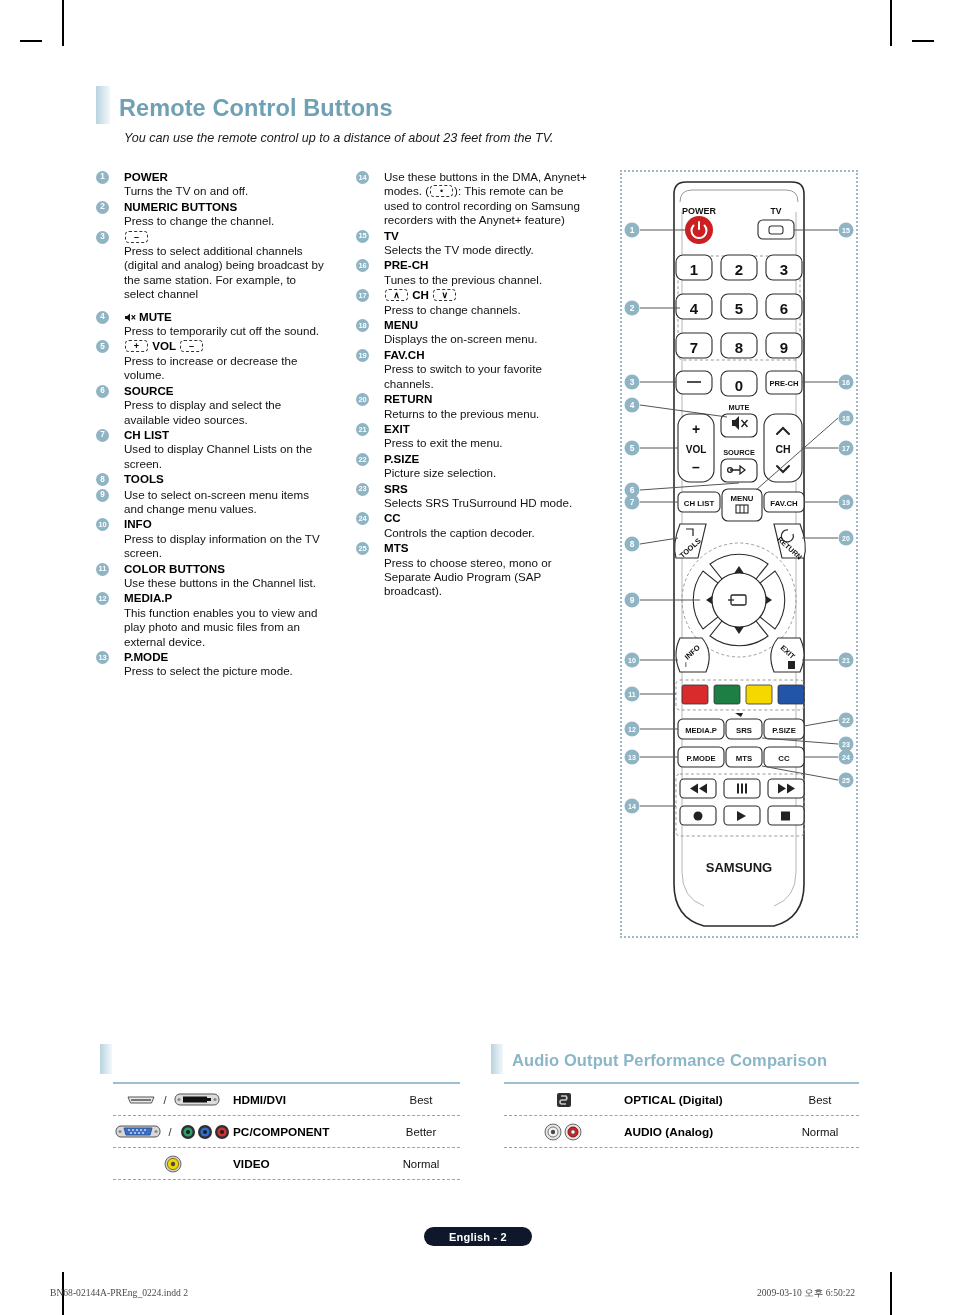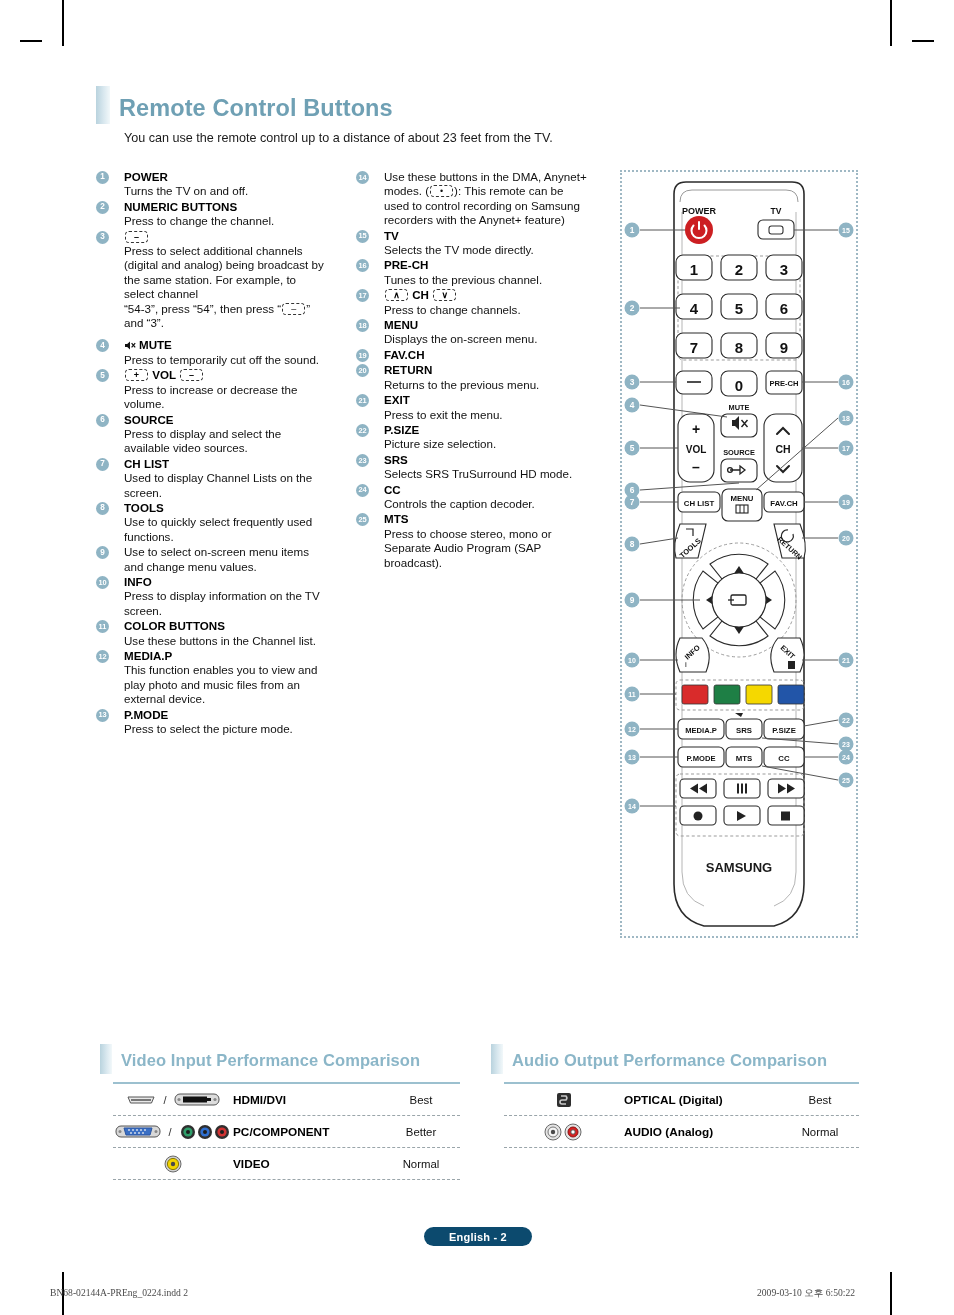--- a/index.html
+++ b/index.html
@@ -21,21 +21,21 @@
   
   .sec-head{position:absolute;display:flex;align-items:flex-end;}
   .sec-bar{width:14px;height:36px;
     background:linear-gradient(90deg,#b9d3de 0%,#d9e8ef 55%,#f2f8fa 100%);}
   .sec-title{font-size:22px;font-weight:bold;color:#7fa9bb;
     letter-spacing:.1px;margin-left:9px;line-height:24px;padding-bottom:4px;}
   #main-title{left:96px;top:86px;justify-content:space-between;}
   #main-title .sec-bar{height:38px;}
   #main-title .sec-title{font-size:23.5px;color:#6fa0b4;}
 
-  .intro{position:absolute;left:124px;top:131px;font-size:12.6px;color:#1a1a1a;}
+  .intro{position:absolute;left:124px;top:131px;font-size:12.6px;color:#1a1a1a;font-style:italic;}
 
   
   .col{position:absolute;font-size:11.6px;color:#111;line-height:14.4px;}
   #col-left{left:96px;top:170px;width:232px;}
   #col-mid{left:356px;top:170px;width:232px;}
 
   .entry{position:relative;padding-left:28px;margin-bottom:1px;}
   .bullet{position:absolute;left:0;top:1px;width:13px;height:13px;border-radius:50%;
     background:#8fb4c4;color:#fff;font-size:8.2px;font-weight:bold;
     display:flex;align-items:center;justify-content:center;line-height:1;
@@ -69,21 +69,21 @@
   .cmp-row{display:flex;align-items:center;height:31px;
     border-bottom:1.4px dashed #9aa5aa;}
   .cmp-row:last-child{border-bottom:1.4px dashed #9aa5aa;}
   .c-icon{width:120px;display:flex;align-items:center;justify-content:center;gap:5px;}
   .c-name{flex:1;text-align:left;font-size:11.8px;font-weight:bold;color:#000;}
   .c-rank{width:78px;text-align:center;font-size:11.4px;color:#111;}
   .slash{font-size:11px;color:#333;margin:0 2px;}
 
   
   #page-badge{position:absolute;left:424px;top:1227px;width:108px;height:19px;
-    background:#0c4a6e;border-radius:10px;color:#fff;font-size:11px;font-weight:bold;
+    background:#0f172a;border-radius:10px;color:#fff;font-size:11px;font-weight:bold;
     display:flex;align-items:center;justify-content:center;letter-spacing:.2px;}
   .foot{position:absolute;font-size:9.6px;color:#4a4a4a;
     font-family:Liberation Serif, serif;}
   #foot-left{left:50px;top:1287px;}
   #foot-right{left:757px;top:1287px;}
 </style>
 </head>
 <body>
 
 <div class="crop cm-tl-v"></div>
@@ -107,21 +107,20 @@
     </div>
     <div class="entry">
       <div class="bullet" style="background: rgb(143, 180, 196);">2</div>
       <span class="e-title">NUMERIC BUTTONS</span>
       <span class="e-body">Press to change the channel.</span>
     </div>
     <div class="entry">
       <div class="bullet" style="background: rgb(143, 180, 196);">3</div>
       <span class="e-title"><span class="key">–</span></span>
       <span class="e-body">Press to select additional channels (digital and analog) being broadcast by the same station. For example, to select channel</span>
-      <span class="e-body">“54-3”, press “54”, then press “<span class="key">–</span>” and “3”.</span>
       <div class="gap"></div>
     </div>
     <div class="entry">
       <div class="bullet" style="background: rgb(143, 180, 196);">4</div>
       <span class="e-title"><svg class="mute-ic" width="12" height="11" viewBox="0 0 12 11">
           <path d="M1 4h2.2L6 1.4v8.2L3.2 7H1z" fill="#111"></path>
           <path d="M7.6 3.2l3.6 4.2M11.2 3.2l-3.6 4.2" stroke="#111" stroke-width="1.2"></path>
         </svg>MUTE</span>
       <span class="e-body">Press to temporarily cut off the sound.</span>
     </div>
@@ -136,21 +135,20 @@
       <span class="e-body">Press to display and select the available video sources.</span>
     </div>
     <div class="entry">
       <div class="bullet" style="background: rgb(143, 180, 196);">7</div>
       <span class="e-title">CH LIST</span>
       <span class="e-body">Used to display Channel Lists on the screen.</span>
     </div>
     <div class="entry">
       <div class="bullet" style="background: rgb(143, 180, 196);">8</div>
       <span class="e-title">TOOLS</span>
-      <span class="e-body">Use to quickly select frequently used functions.</span>
     </div>
     <div class="entry">
       <div class="bullet" style="background: rgb(143, 180, 196);">9</div>
       <span class="e-body">Use to select on-screen menu items and change menu values.</span>
     </div>
     <div class="entry">
       <div class="bullet wide" style="background: rgb(143, 180, 196);">10</div>
       <span class="e-title">INFO</span>
       <span class="e-body">Press to display information on the TV screen.</span>
     </div>
@@ -191,20 +189,21 @@
       <span class="e-body">Press to change channels.</span>
     </div>
     <div class="entry">
       <div class="bullet wide" style="background: rgb(143, 180, 196);">18</div>
       <span class="e-title">MENU</span>
       <span class="e-body">Displays the on-screen menu.</span>
     </div>
     <div class="entry">
       <div class="bullet wide" style="background: rgb(143, 180, 196);">19</div>
       <span class="e-title">FAV.CH</span>
+      <span class="e-body">Press to switch to your favorite channels.</span>
     </div>
     <div class="entry">
       <div class="bullet wide" style="background: rgb(143, 180, 196);">20</div>
       <span class="e-title">RETURN</span>
       <span class="e-body">Returns to the previous menu.</span>
     </div>
     <div class="entry">
       <div class="bullet wide" style="background: rgb(143, 180, 196);">21</div>
       <span class="e-title">EXIT</span>
       <span class="e-body">Press to exit the menu.</span>
@@ -434,21 +433,20 @@
       </g>
       <line x1="18" y1="634" x2="54" y2="634" stroke="#555" stroke-width="1"></line>
       <circle cx="10" cy="634" r="7.5" fill="#8fb4c4"></circle>
       <text x="10" y="637.2" font-size="7" font-family="Liberation Sans, sans-serif" font-weight="bold" fill="#fff" text-anchor="middle">14</text>
       <text x="117" y="700" font-size="13" font-family="Liberation Sans, sans-serif" font-weight="bold" fill="#1a1a1a" text-anchor="middle">SAMSUNG</text>
     </svg>
 </div>
 
 <div class="sec-head" id="video-head">
   <div class="sec-bar"></div>
-  <div class="sec-title">Video Input Performance Comparison</div>
 </div>
 <div class="cmp" id="video-table">
   <div class="rule"></div>
 <div class="cmp-row">
       <div class="c-icon">
         <svg width="30" height="13" viewBox="0 0 30 13">
           <path d="M2 4h26l-2.5 6H4.5z" fill="#e9e9e9" stroke="#555" stroke-width="1"></path>
           <path d="M5 6h20v2H5z" fill="#777"></path>
         </svg>
         <span class="slash">/</span>

